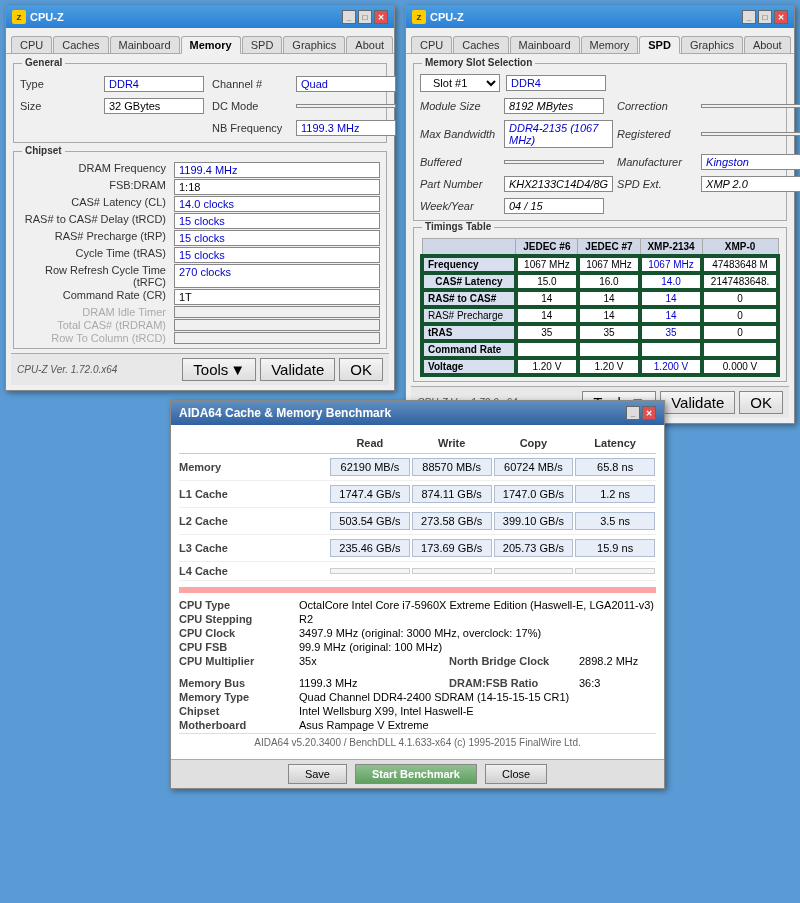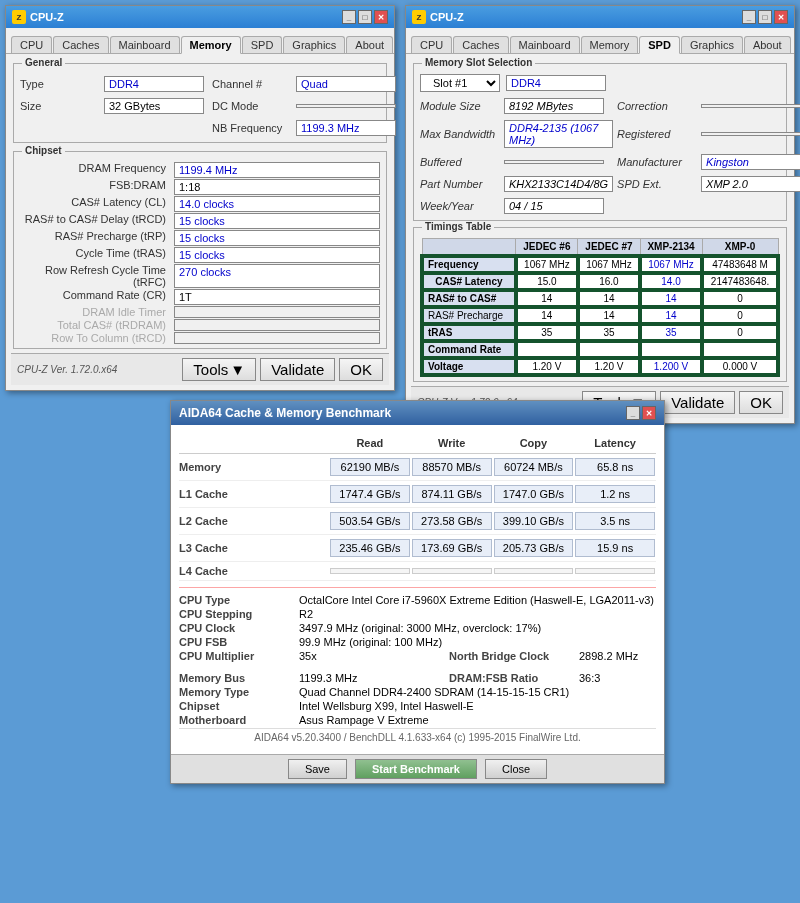--- a/index.html
+++ b/index.html
@@ -302,21 +302,21 @@
     }
 
     .aida-cell.empty {
       background: #f5f5f5;
       border-color: #ccc;
     }
 
     .aida-info-section {
       margin-top: 6px;
       padding-top: 4px;
-      border-top: 1px solid #fca5a5;
+      border-top: 6px solid #fca5a5;
     }
 
     .aida-info-row {
       display: flex;
       font-size: 11px;
       margin: 2px 0;
     }
 
     .aida-info-label {
       width: 120px;

